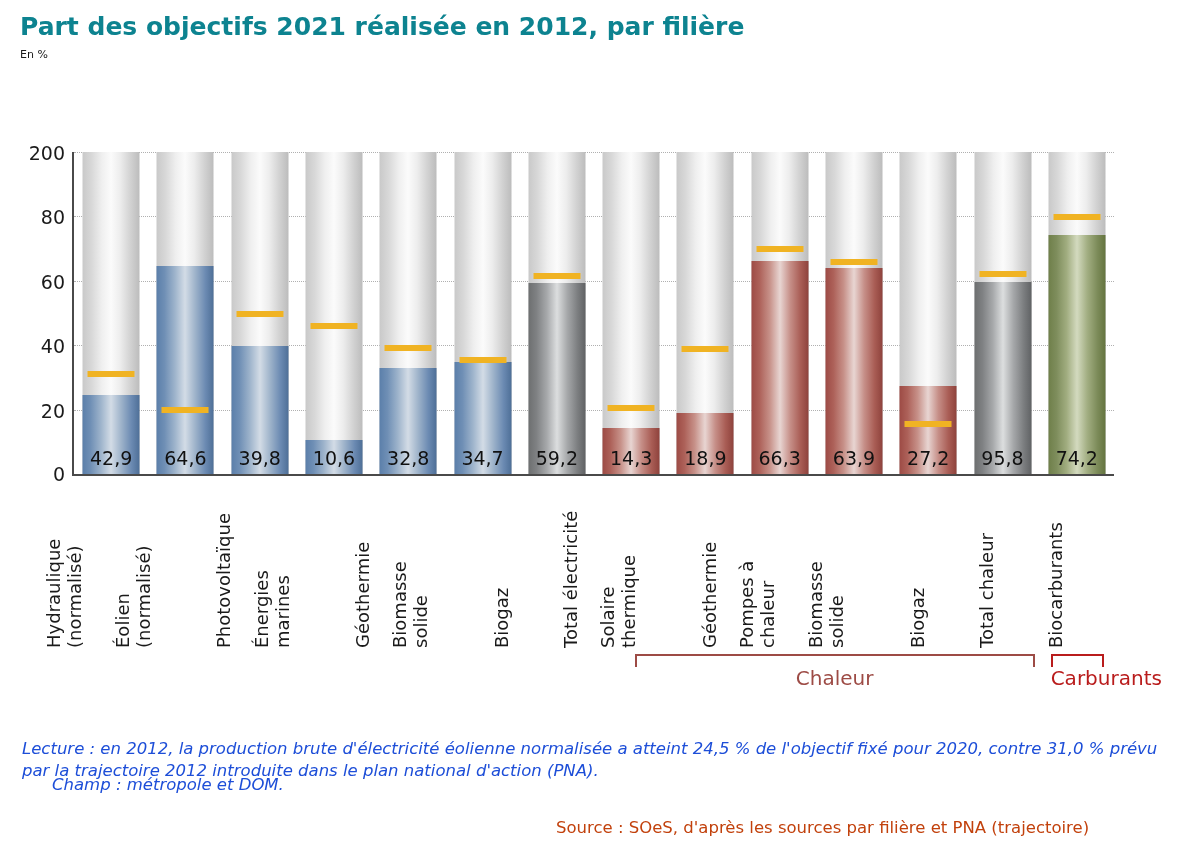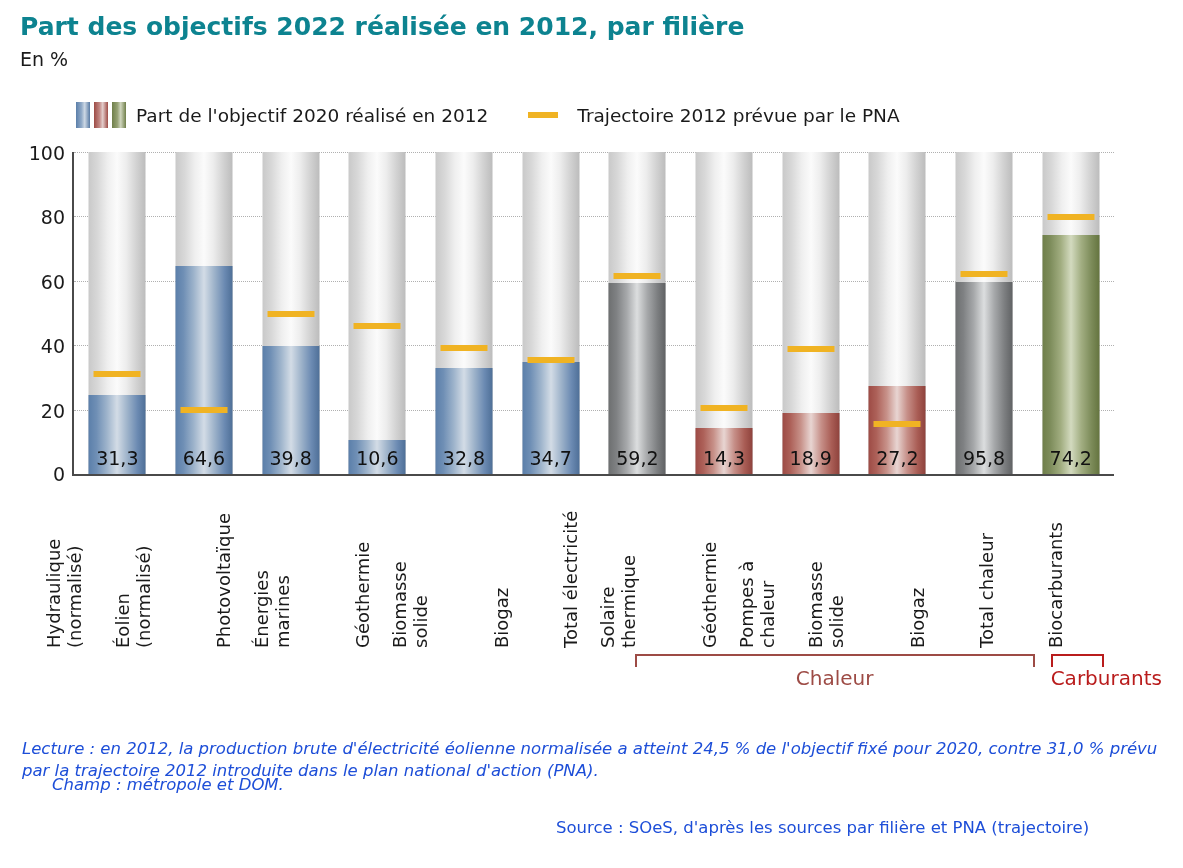--- a/index.html
+++ b/index.html
@@ -30,21 +30,21 @@
     font-size: 25px;
     color: #0d8390;
     font-weight: bold;
     letter-spacing: 0px;
     white-space: nowrap;
   }
   .subtitle {
     position: absolute;
     left: 20px;
     top: 48px;
-    font-size: 19px;
+    font-size: 11px;
     color: #1a1a1a;
   }
   
   .legend {
     position: absolute;
     left: 76px;
     top: 102px;
     display: flex;
     align-items: center;
     gap: 10px;
@@ -249,70 +249,60 @@
     color: #1d4ed8;
   }
   .note-lecture { top: 738px; }
   .note-champ   { top: 774px; margin-left: 30px; }
   .note-source {
     position: absolute;
     top: 818px;
     left: 556px;
     font-size: 16.5px;
     font-style: normal;
-    color: #1d4ed8;
+    color: #c2410c;
     white-space: nowrap;
   }
 </style>
 </head>
 <body>
 
 <div class="page">
 
-  <div class="title">Part des objectifs 2022 réalisée en 2012, par filière</div>
+  <div class="title">Part des objectifs 2021 réalisée en 2012, par filière</div>
   <div class="subtitle">En %</div>
 
-  <div class="legend">
-    <span class="legend-swatches">
-      <span class="legend-sw sw-blue"></span>
-      <span class="legend-sw sw-red"></span>
-      <span class="legend-sw sw-green"></span>
-    </span>
-    <span class="legend-label">Part de l'objectif 2020 réalisé en 2012</span>
-    <span class="legend-line"></span>
-    <span class="legend-label">Trajectoire 2012 prévue par le PNA</span>
-  </div>
 
   <div class="plot-area" id="plot">
     <div id="gridlines">
         <div class="gridline" style="top: 322px; border-top: none;">
           <div class="ytick-label">0</div>
         </div>
         <div class="gridline" style="top: 257.6px;">
           <div class="ytick-label">20</div>
         </div>
         <div class="gridline" style="top: 193.2px;">
           <div class="ytick-label">40</div>
         </div>
         <div class="gridline" style="top: 128.8px;">
           <div class="ytick-label">60</div>
         </div>
         <div class="gridline" style="top: 64.4px;">
           <div class="ytick-label">80</div>
         </div>
         <div class="gridline" style="top: 0px;">
-          <div class="ytick-label">100</div>
+          <div class="ytick-label">200</div>
         </div>
       </div>
     <div class="bars" id="bars">
         <div class="col">
           <div class="tube"></div>
           <div class="fill blue" style="height: 78.89px;"></div>
           <div class="target" style="bottom: 96.82px;"></div>
-          <div class="val-label">31,3</div>
+          <div class="val-label">42,9</div>
         </div>
         <div class="col">
           <div class="tube"></div>
           <div class="fill blue" style="height: 208.012px;"></div>
           <div class="target" style="bottom: 60.756px;"></div>
           <div class="val-label">64,6</div>
         </div>
         <div class="col">
           <div class="tube"></div>
           <div class="fill blue" style="height: 128.156px;"></div>
@@ -347,20 +337,32 @@
           <div class="tube"></div>
           <div class="fill red" style="height: 46.046px;"></div>
           <div class="target" style="bottom: 62.688px;"></div>
           <div class="val-label">14,3</div>
         </div>
         <div class="col">
           <div class="tube"></div>
           <div class="fill red" style="height: 60.858px;"></div>
           <div class="target" style="bottom: 121.936px;"></div>
           <div class="val-label">18,9</div>
+        </div>
+        <div class="col">
+          <div class="tube"></div>
+          <div class="fill red" style="height: 213.486px;"></div>
+          <div class="target" style="bottom: 222.4px;"></div>
+          <div class="val-label">66,3</div>
+        </div>
+        <div class="col">
+          <div class="tube"></div>
+          <div class="fill red" style="height: 205.758px;"></div>
+          <div class="target" style="bottom: 208.876px;"></div>
+          <div class="val-label">63,9</div>
         </div>
         <div class="col">
           <div class="tube"></div>
           <div class="fill red" style="height: 87.584px;"></div>
           <div class="target" style="bottom: 46.91px;"></div>
           <div class="val-label">27,2</div>
         </div>
         <div class="col">
           <div class="tube"></div>
           <div class="fill gray" style="height: 191.912px;"></div>

